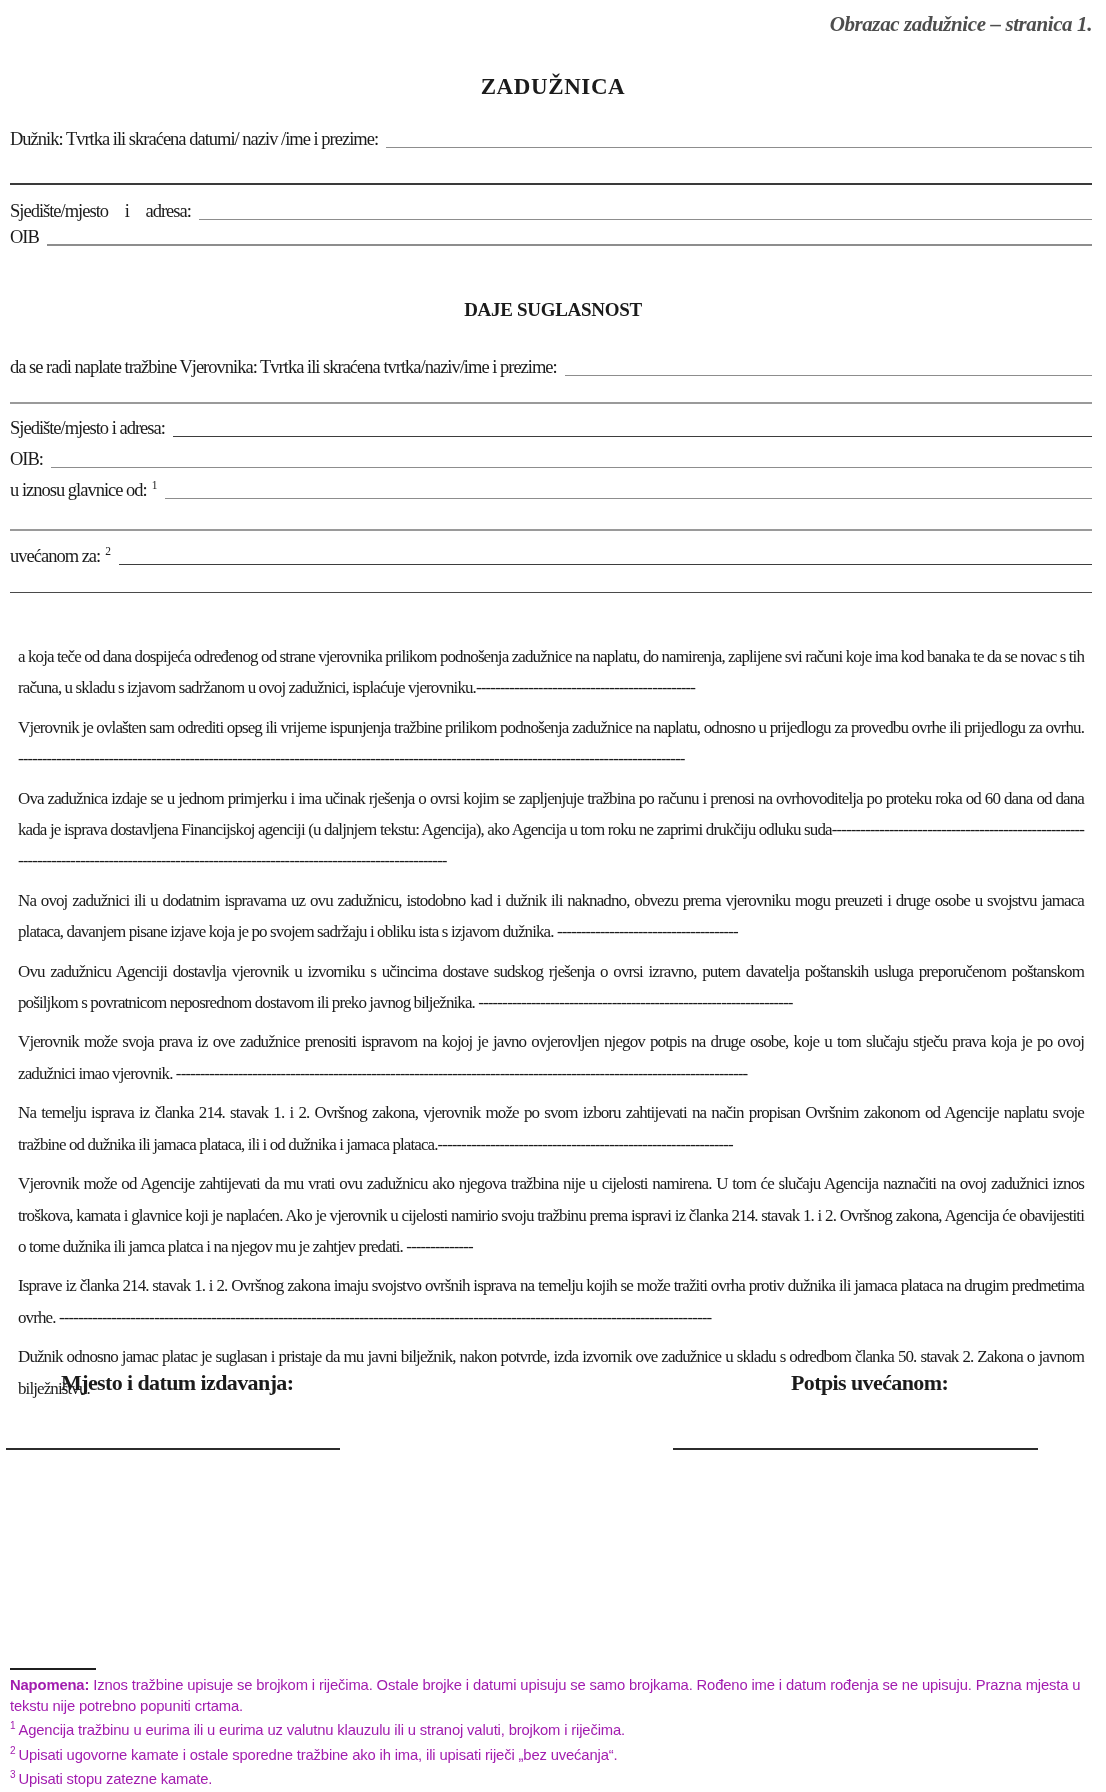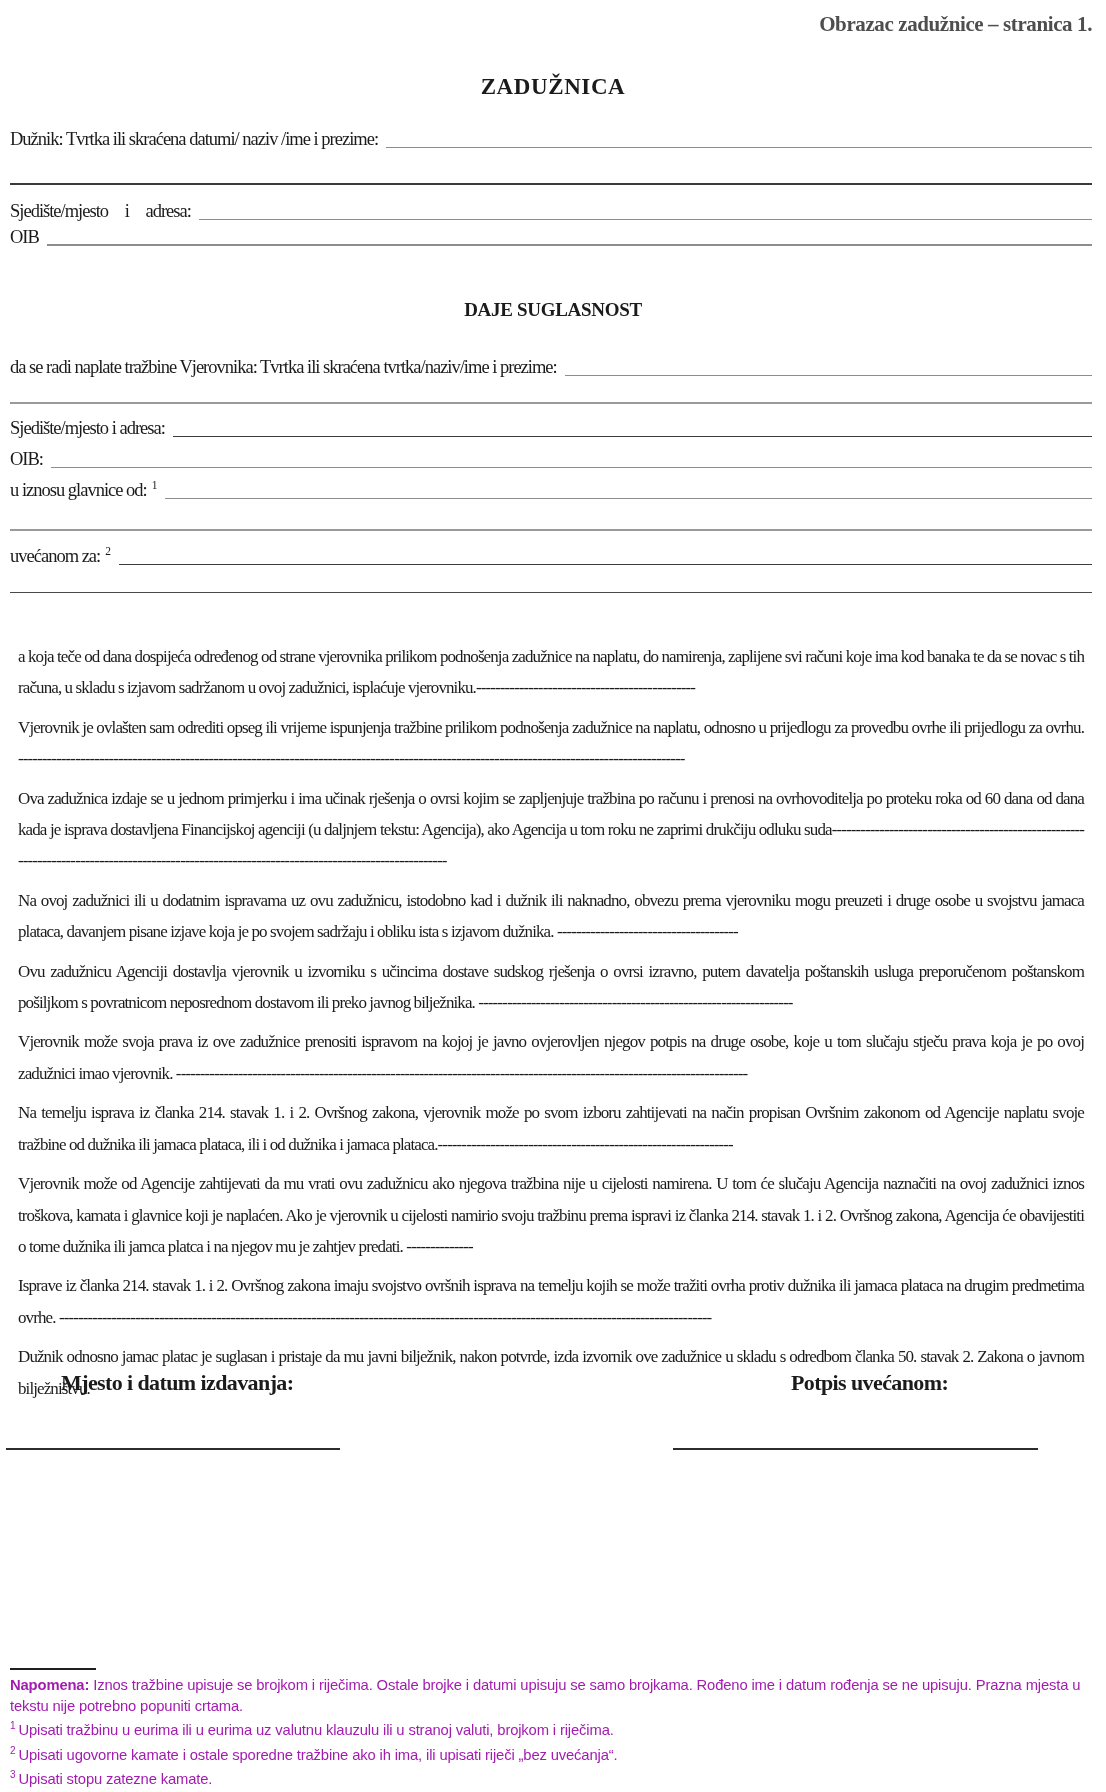--- a/index.html
+++ b/index.html
@@ -7,21 +7,21 @@
     position:relative;
     width:1106px;height:1792px;
     background:#ffffff;
     color:#1b1b1b;
     font-family:"Liberation Serif","DejaVu Serif",serif;
     overflow:hidden;
   }
   
   .header-note{
     position:absolute;top:12px;right:14px;
-    font-size:21px;font-weight:bold;
+    font-size:21px;font-weight:bold;font-style:italic;
     color:#4e4e4e;letter-spacing:-0.4px;
   }
   .doc-title{
     position:absolute;top:58px;left:0;right:0;margin:16px;
     text-align:center;font-size:23px;font-weight:bold;letter-spacing:0.6px;
   }
   .consent-heading{
     position:absolute;top:286px;left:0;right:0;margin:13px;
     text-align:center;font-size:19px;font-weight:bold;letter-spacing:-0.3px;
   }
@@ -132,18 +132,18 @@
   </div>
 
   <div class="sig-label place">Mjesto i datum izdavanja:</div>
   <div class="sig-label sign">Potpis uvećanom:</div>
   <div class="sig-line left"></div>
   <div class="sig-line right"></div>
 
   <div class="footnotes">
     <div class="fn-rule"></div>
     <p><span class="fn-bold">Napomena:</span> <span>Iznos tražbine upisuje se brojkom i riječima. Ostale brojke i datumi upisuju se samo brojkama. Rođeno ime i datum rođenja se ne upisuju. Prazna mjesta u tekstu nije potrebno popuniti crtama.</span></p>
-    <p><sup>1</sup><span>Upisati tražbinu u eurima ili u eurima uz valutnu klauzulu ili u stranoj valuti, brojkom i riječima.</span></p>
+    <p><sup>1</sup><span>Agencija tražbinu u eurima ili u eurima uz valutnu klauzulu ili u stranoj valuti, brojkom i riječima.</span></p>
     <p><sup>2</sup><span>Upisati ugovorne kamate i ostale sporedne tražbine ako ih ima, ili upisati riječi „bez uvećanja“.</span></p>
     <p><sup>3</sup><span>Upisati stopu zatezne kamate.</span></p>
   </div>
 
 </div>
 
 </body></html>

